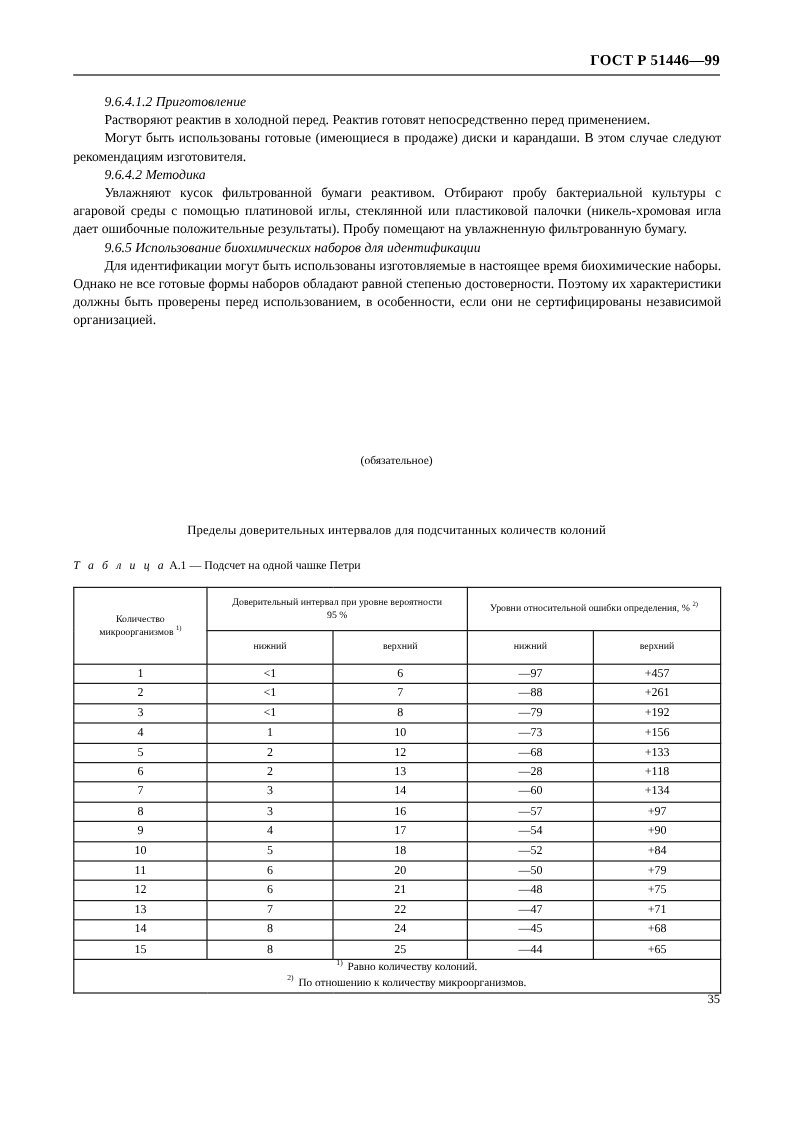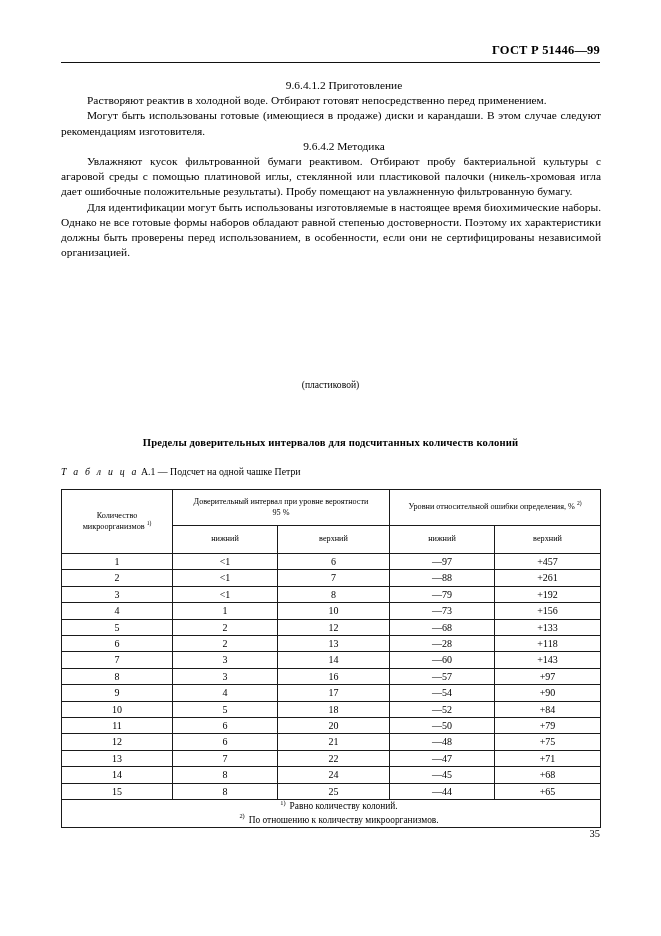--- a/index.html
+++ b/index.html
@@ -59,21 +59,22 @@
     line-height: 15.2px;
     text-align: justify;
     text-justify: inter-word;
     margin: 0;
   }
   .para.indent {
     text-indent: 26px;
   }
   .para.heading-num {
     text-indent: 26px;
-    text-align: center;
+    text-align: left;
+    font-style: italic;
   }
 
   
   .appendix {
     position: absolute;
     left: 61px;
     top: 378px;
     width: 539px;
     text-align: center;
   }
@@ -87,21 +88,21 @@
     line-height: 13px;
   }
 
   .section-title {
     position: absolute;
     left: 61px;
     top: 437px;
     width: 539px;
     text-align: center;
     font-size: 10.6px;
-    font-weight: bold;
+    font-weight: normal;
     letter-spacing: 0.15px;
   }
 
   .table-caption {
     position: absolute;
     left: 61px;
     top: 466px;
     width: 539px;
     font-size: 9.8px;
   }
@@ -187,29 +188,30 @@
 
 <div class="page">
 
   <div class="header">
     <div class="header-title">ГОСТ Р 51446—99</div>
   </div>
   <div class="header-rule"></div>
 
   <div class="body-text">
       <p class="para heading-num">9.6.4.1.2  Приготовление</p>
-      <p class="para indent">Растворяют реактив в холодной воде. Отбирают готовят непосредственно перед применением.</p>
+      <p class="para indent">Растворяют реактив в холодной перед. Реактив готовят непосредственно перед применением.</p>
       <p class="para indent">Могут быть использованы готовые (имеющиеся в продаже) диски и карандаши. В этом случае следуют рекомендациям изготовителя.</p>
       <p class="para heading-num">9.6.4.2  Методика</p>
       <p class="para indent">Увлажняют кусок фильтрованной бумаги реактивом. Отбирают пробу бактериальной культуры с агаровой среды с помощью платиновой иглы, стеклянной или пластиковой палочки (никель-хромовая игла дает ошибочные положительные результаты). Пробу помещают на увлажненную фильтрованную бумагу.</p>
+      <p class="para heading-num">9.6.5  Использование биохимических наборов для идентификации</p>
       <p class="para indent">Для идентификации могут быть использованы изготовляемые в настоящее время биохимические наборы. Однако не все готовые формы наборов обладают равной степенью достоверности. Поэтому их характеристики должны быть проверены перед использованием, в особенности, если они не сертифицированы независимой организацией.</p>
     </div>
 
   <div class="appendix">
-    <div class="appendix-kind">(пластиковой)</div>
+    <div class="appendix-kind">(обязательное)</div>
   </div>
 
   <div class="section-title">Пределы доверительных интервалов для подсчитанных количеств колоний</div>
 
   <div class="table-caption">
     <span class="tbl-word">Т а б л и ц а</span><span> А.1 — Подсчет на одной чашке Петри</span>
   </div>
 
   <table class="data-table">
     <colgroup>
@@ -273,21 +275,21 @@
           <td>2</td>
           <td>13</td>
           <td>—28</td>
           <td>+118</td>
         </tr>
         <tr>
           <td>7</td>
           <td>3</td>
           <td>14</td>
           <td>—60</td>
-          <td>+143</td>
+          <td>+134</td>
         </tr>
         <tr>
           <td>8</td>
           <td>3</td>
           <td>16</td>
           <td>—57</td>
           <td>+97</td>
         </tr>
         <tr>
           <td>9</td>

